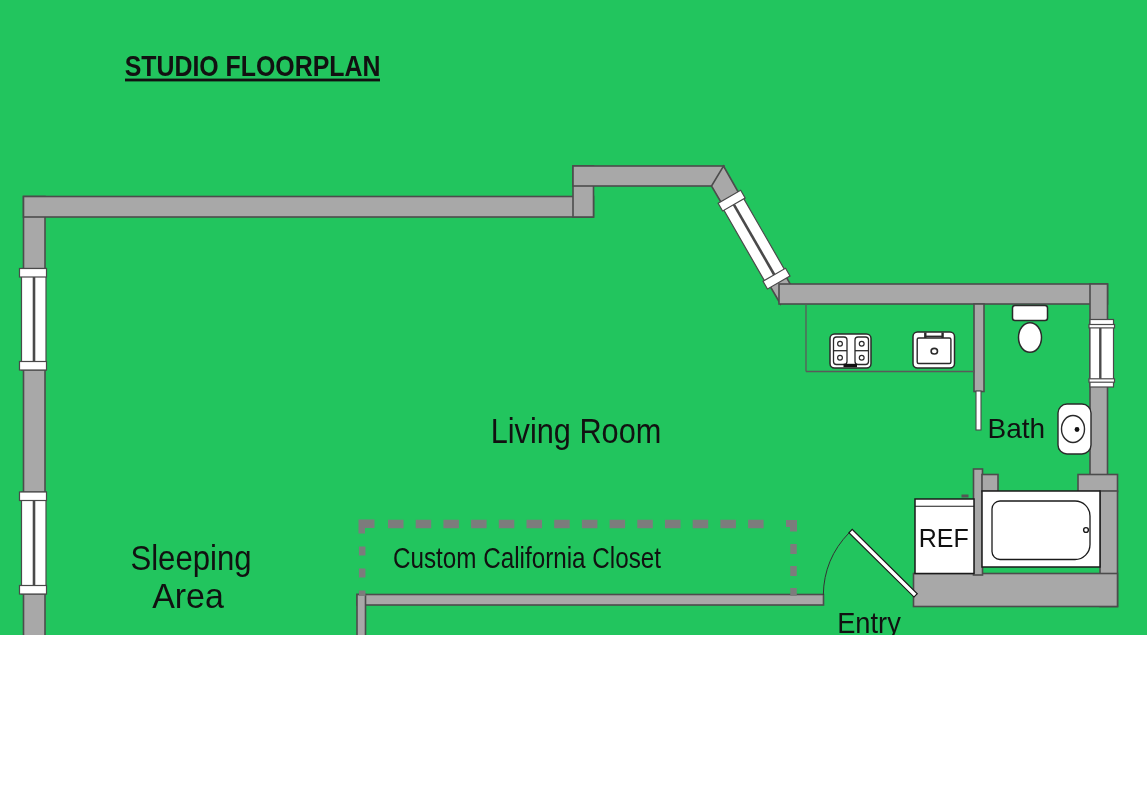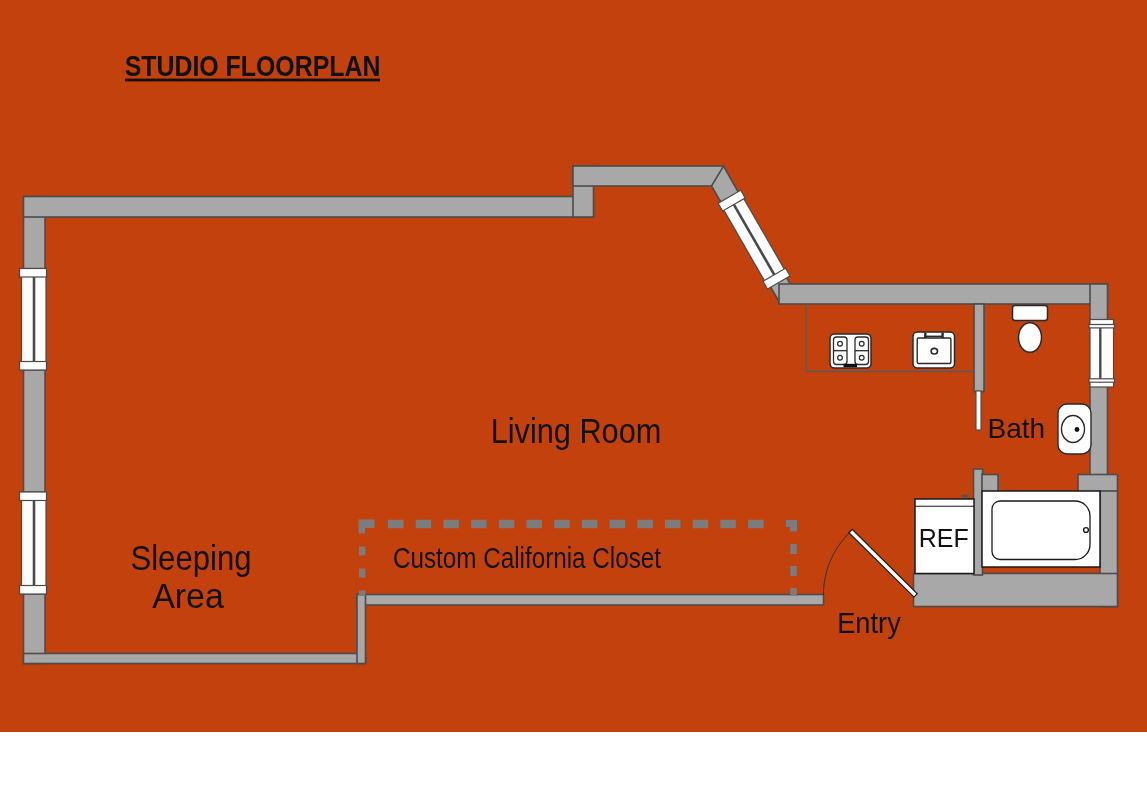--- a/index.html
+++ b/index.html
@@ -1,16 +1,16 @@
 <!DOCTYPE html>
 <html><head>
 <meta charset="utf-8">
 <style>
 html,body{margin:0;padding:0;background:#fff;}
-#stage{position:relative;width:1147px;height:732px;background:#c2410c;overflow:hidden;}
+#stage{position:relative;width:1147px;height:635px;background:#22c55e;overflow:hidden;}
 svg{position:absolute;left:0;top:0;}
 text{font-family:"Liberation Sans",sans-serif;fill:#111;}
 </style>
 </head>
 <body>
 <div id="stage">
 <svg width="1147" height="800" viewBox="0 0 1147 800">
 
   <g fill="#a8a8a8" stroke="#4c4c4c" stroke-width="1.6">
 

